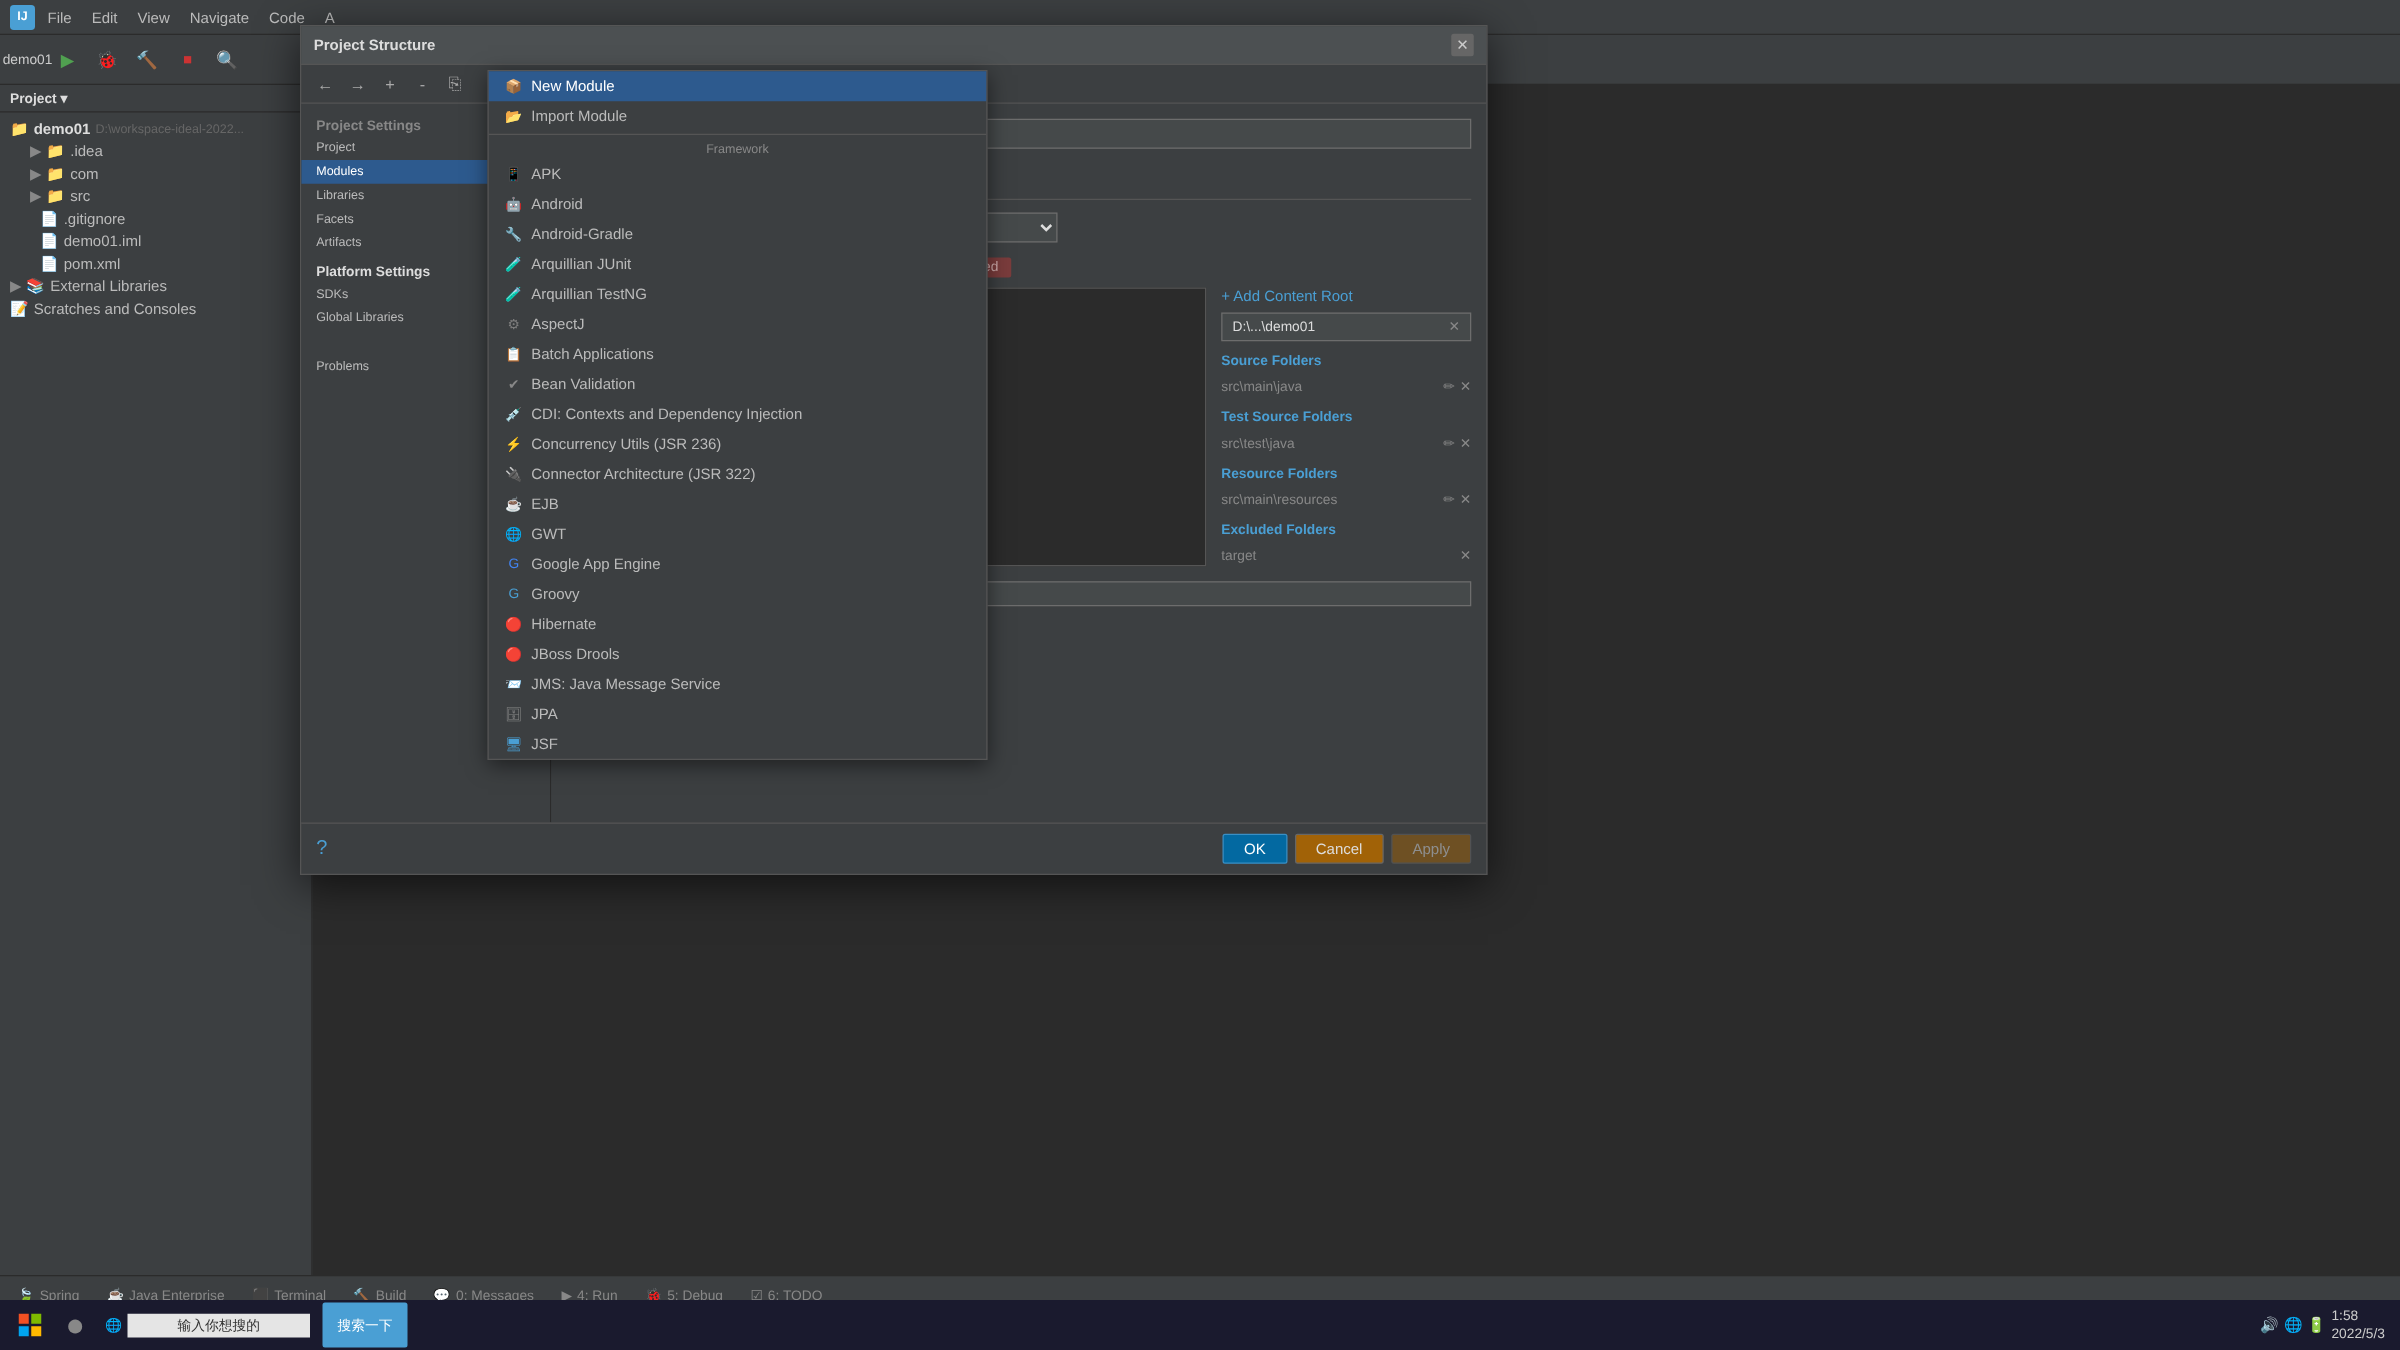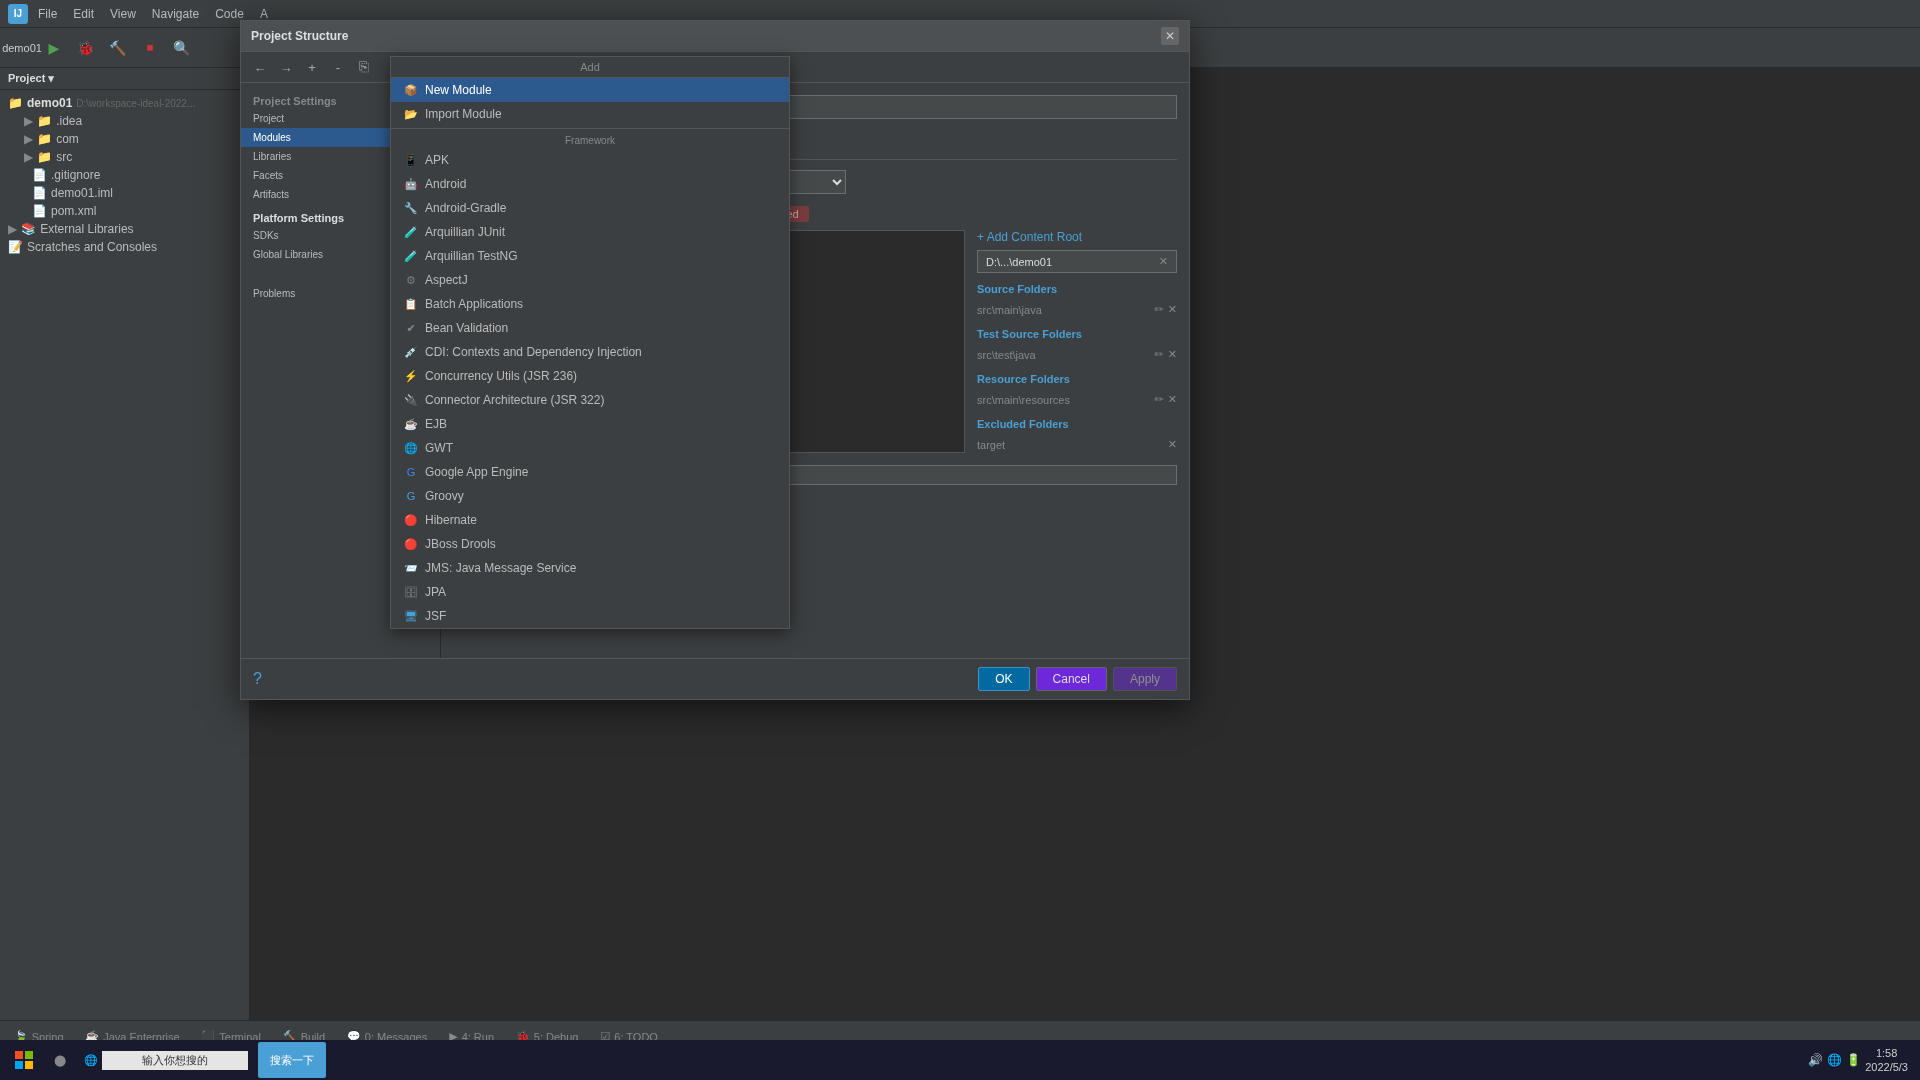--- a/index.html
+++ b/index.html
@@ -437,21 +437,21 @@
     .footer-buttons {
       display: flex;
       gap: 6px;
     }
     .btn {
       padding: 4px 16px;
       font-size: 12px;
       cursor: pointer;
       border-radius: 2px;
       border: 1px solid #666;
-      background: #6d28d9;
+      background: #a16207;
       color: #ddd;
     }
     .btn.primary {
       background: #0369a1;
       border-color: #3a8fc4;
       color: white;
     }
     .btn:disabled { opacity: 0.5; cursor: not-allowed; }
 
     
@@ -491,21 +491,21 @@
     .taskbar-tray {
       margin-left: auto;
       display: flex;
       align-items: center;
       gap: 4px;
       color: #ccc;
       font-size: 11px;
       padding-right: 8px;
     }
     .tray-time {
-      text-align: center;
+      text-align: left;
       line-height: 1.3;
     }
 
     
     .dropdown-scroll {
       max-height: 480px;
       overflow-y: auto;
     }
     .dropdown-scroll::-webkit-scrollbar {
       width: 6px;
@@ -793,21 +793,20 @@
     <div class="footer-buttons">
       <button class="btn primary">OK</button>
       <button class="btn">Cancel</button>
       <button class="btn" disabled="">Apply</button>
     </div>
   </div>
 </div>
 
 <div class="add-menu-wrapper">
   <div class="dropdown-container">
-    <div class="dropdown-header">Add</div>
     <div class="dropdown-item selected">
       <span class="item-icon" style="color:#4a9fd4;">📦</span>
       <span>New Module</span>
     </div>
     <div class="dropdown-item">
       <span class="item-icon" style="color:#888;">📂</span>
       <span>Import Module</span>
     </div>
     <div class="dropdown-divider"></div>
     <div class="dropdown-section-label">Framework</div>

